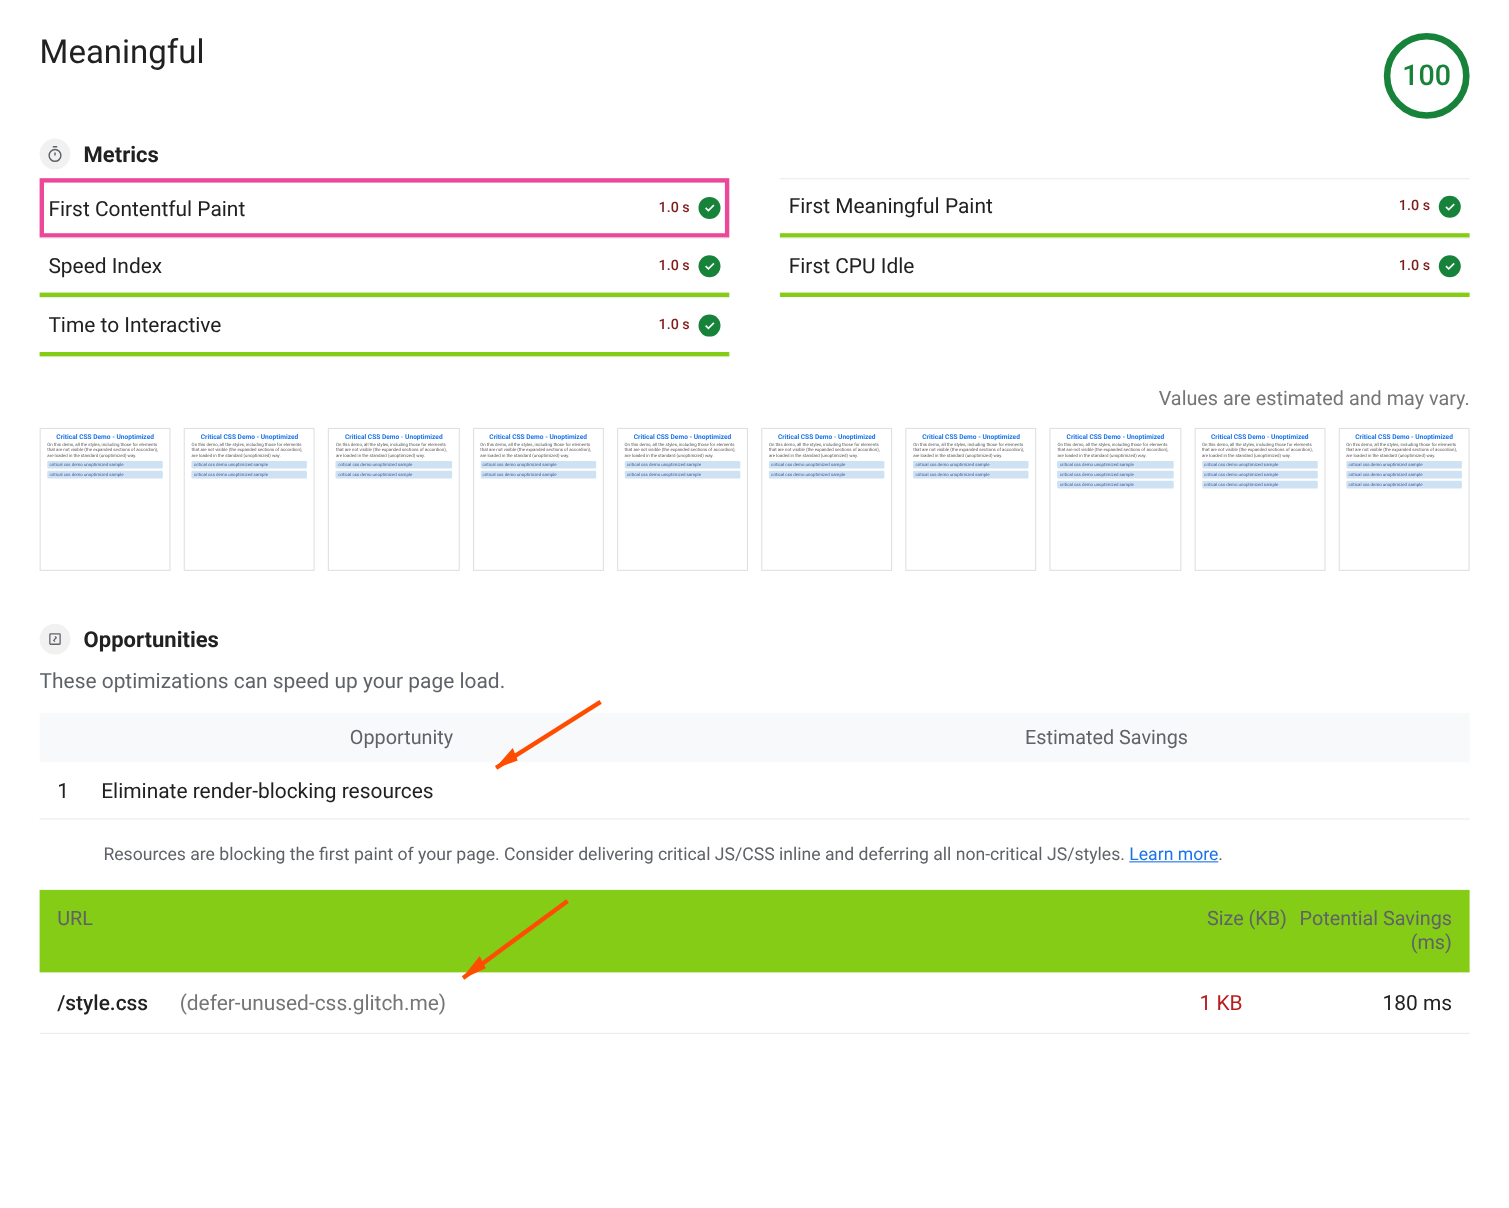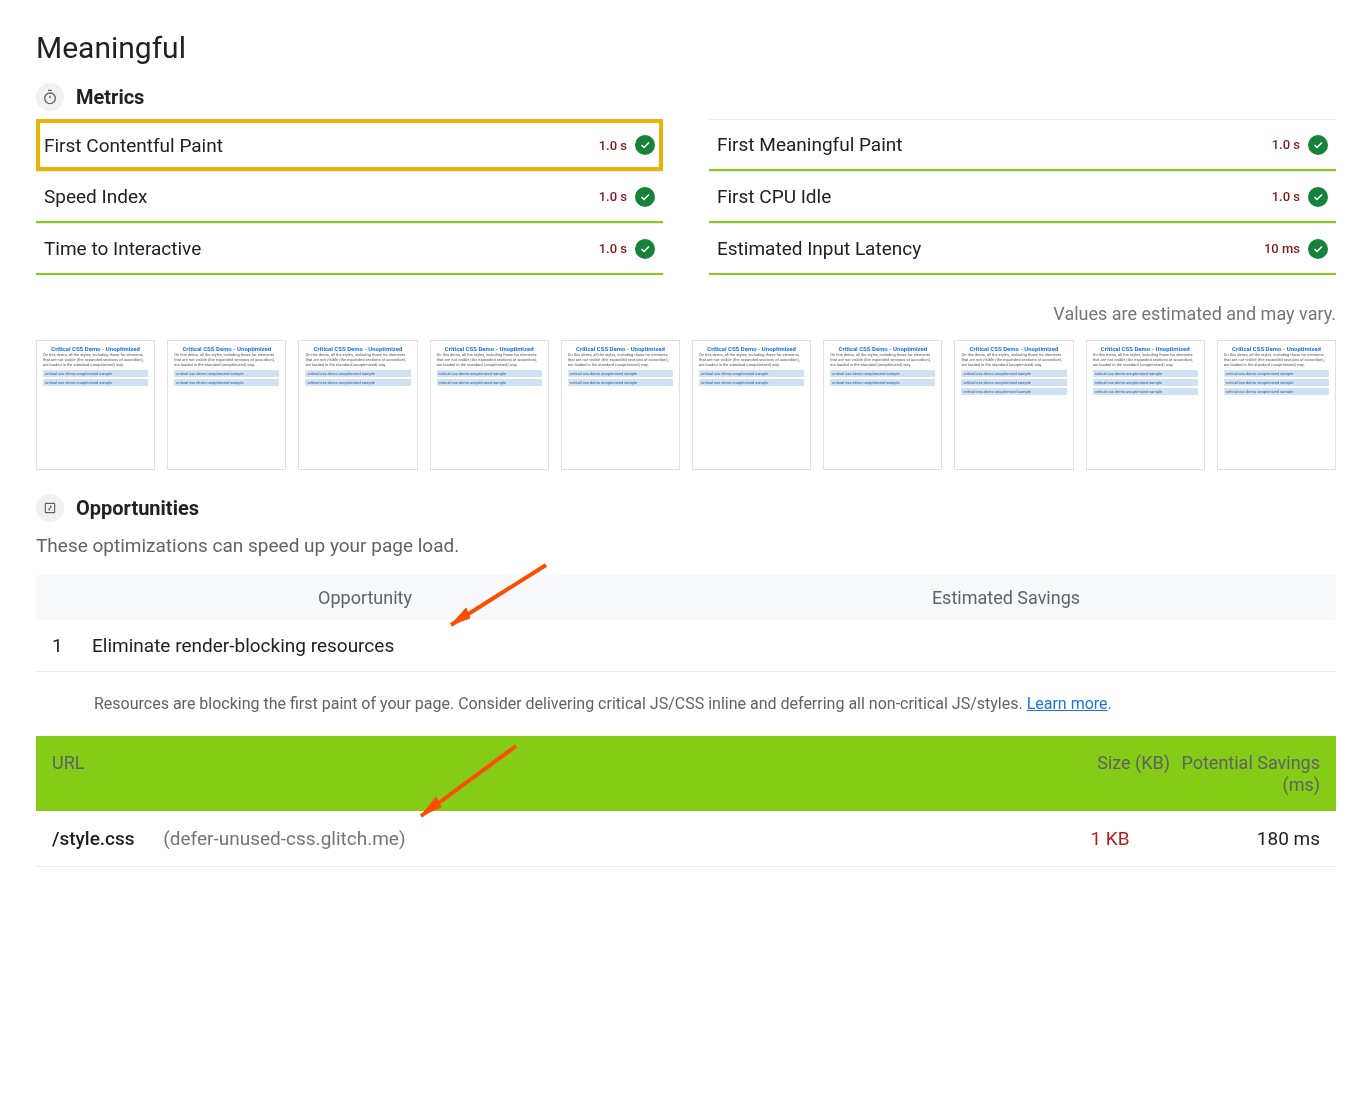--- a/index.html
+++ b/index.html
@@ -56,25 +56,25 @@
   display: grid;
   grid-template-columns: 1fr 1fr;
   column-gap: 46px;
   margin-top: 4px;
 }
 .metric-row {
   display: flex;
   justify-content: space-between;
   align-items: center;
   padding: 13px 8px;
-  border-bottom: 2px solid #84cc16;
+  border-bottom: 4px solid #84cc16;
   border-top: 1px solid #ebebeb;
 }
 .metric-row.highlighted {
-  border: 4px solid #eab308;
+  border: 4px solid #ec4899;
   padding: 9px 4px;
 }
 .metric-name {
   font-size: 19px;
   color: #212121;
 }
 .metric-value-wrap {
   display: flex;
   align-items: center;
   gap: 8px;
@@ -215,20 +215,21 @@
   pointer-events: none;
 }
 .arrow-svg { stroke: #ff4d00; fill: #ff4d00; }
 .rel-wrap { position: relative; }
 </style>
 </head>
 <body>
 
 <div class="header-row">
   <h1 class="title">Meaningful</h1>
+  <div class="score-circle">100</div>
 </div>
 
 <div class="section-header">
   <div class="section-icon">
     <svg width="16" height="16" viewBox="0 0 24 24" fill="none" stroke="currentColor" stroke-width="2">
         <circle cx="12" cy="14" r="8"></circle>
         <path d="M12 10v4M9 2h6"></path>
       </svg>
   </div>
   <div class="section-title">Metrics</div>
@@ -283,31 +284,20 @@
       <div class="metric-name">Time to Interactive</div>
       <div class="metric-value-wrap">
         <span class="metric-value">1.0 s</span>
         <span class="check-icon">
           <svg width="12" height="12" viewBox="0 0 24 24" fill="none" stroke="currentColor" stroke-width="3">
             <path d="M5 12l5 5L20 7"></path>
           </svg>
         </span>
       </div>
     </div>
-    <div class="metric-row">
-      <div class="metric-name">Estimated Input Latency</div>
-      <div class="metric-value-wrap">
-        <span class="metric-value">10 ms</span>
-        <span class="check-icon">
-          <svg width="12" height="12" viewBox="0 0 24 24" fill="none" stroke="currentColor" stroke-width="3">
-            <path d="M5 12l5 5L20 7"></path>
-          </svg>
-        </span>
-      </div>
-    </div>
   </div>
 
 <div class="footnote">Values are estimated and may vary.</div>
 
 <div class="filmstrip" id="filmstrip">
     <div class="film-frame">
       <div class="film-title">Critical CSS Demo - Unoptimized</div>
       <div class="film-line">On this demo, all the styles, including those for elements that are not visible (the expanded sections of accordion), are loaded in the standard (unoptimized) way.</div>
       <div class="film-code">critical css demo unoptimized sample</div>
       <div class="film-code">critical css demo unoptimized sample</div>
@@ -364,21 +354,21 @@
     </div>
     <div class="film-frame">
       <div class="film-title">Critical CSS Demo - Unoptimized</div>
       <div class="film-line">On this demo, all the styles, including those for elements that are not visible (the expanded sections of accordion), are loaded in the standard (unoptimized) way.</div>
       <div class="film-code">critical css demo unoptimized sample</div>
       <div class="film-code">critical css demo unoptimized sample</div>
       <div class="film-code">critical css demo unoptimized sample</div>
     </div>
   </div>
 
-<div class="section-header" style="margin-top:24px">
+<div class="section-header" style="margin-top:48px">
   <div class="section-icon">
     <svg width="14" height="14" viewBox="0 0 24 24" fill="none" stroke="currentColor" stroke-width="2">
         <rect x="4" y="4" width="16" height="16" rx="1"></rect>
         <path d="M12 8l2 2-4 4 2 2"></path>
       </svg>
   </div>
   <div class="section-title">Opportunities</div>
 </div>
 
 <div class="opportunities-sub">These optimizations can speed up your page load.</div>

